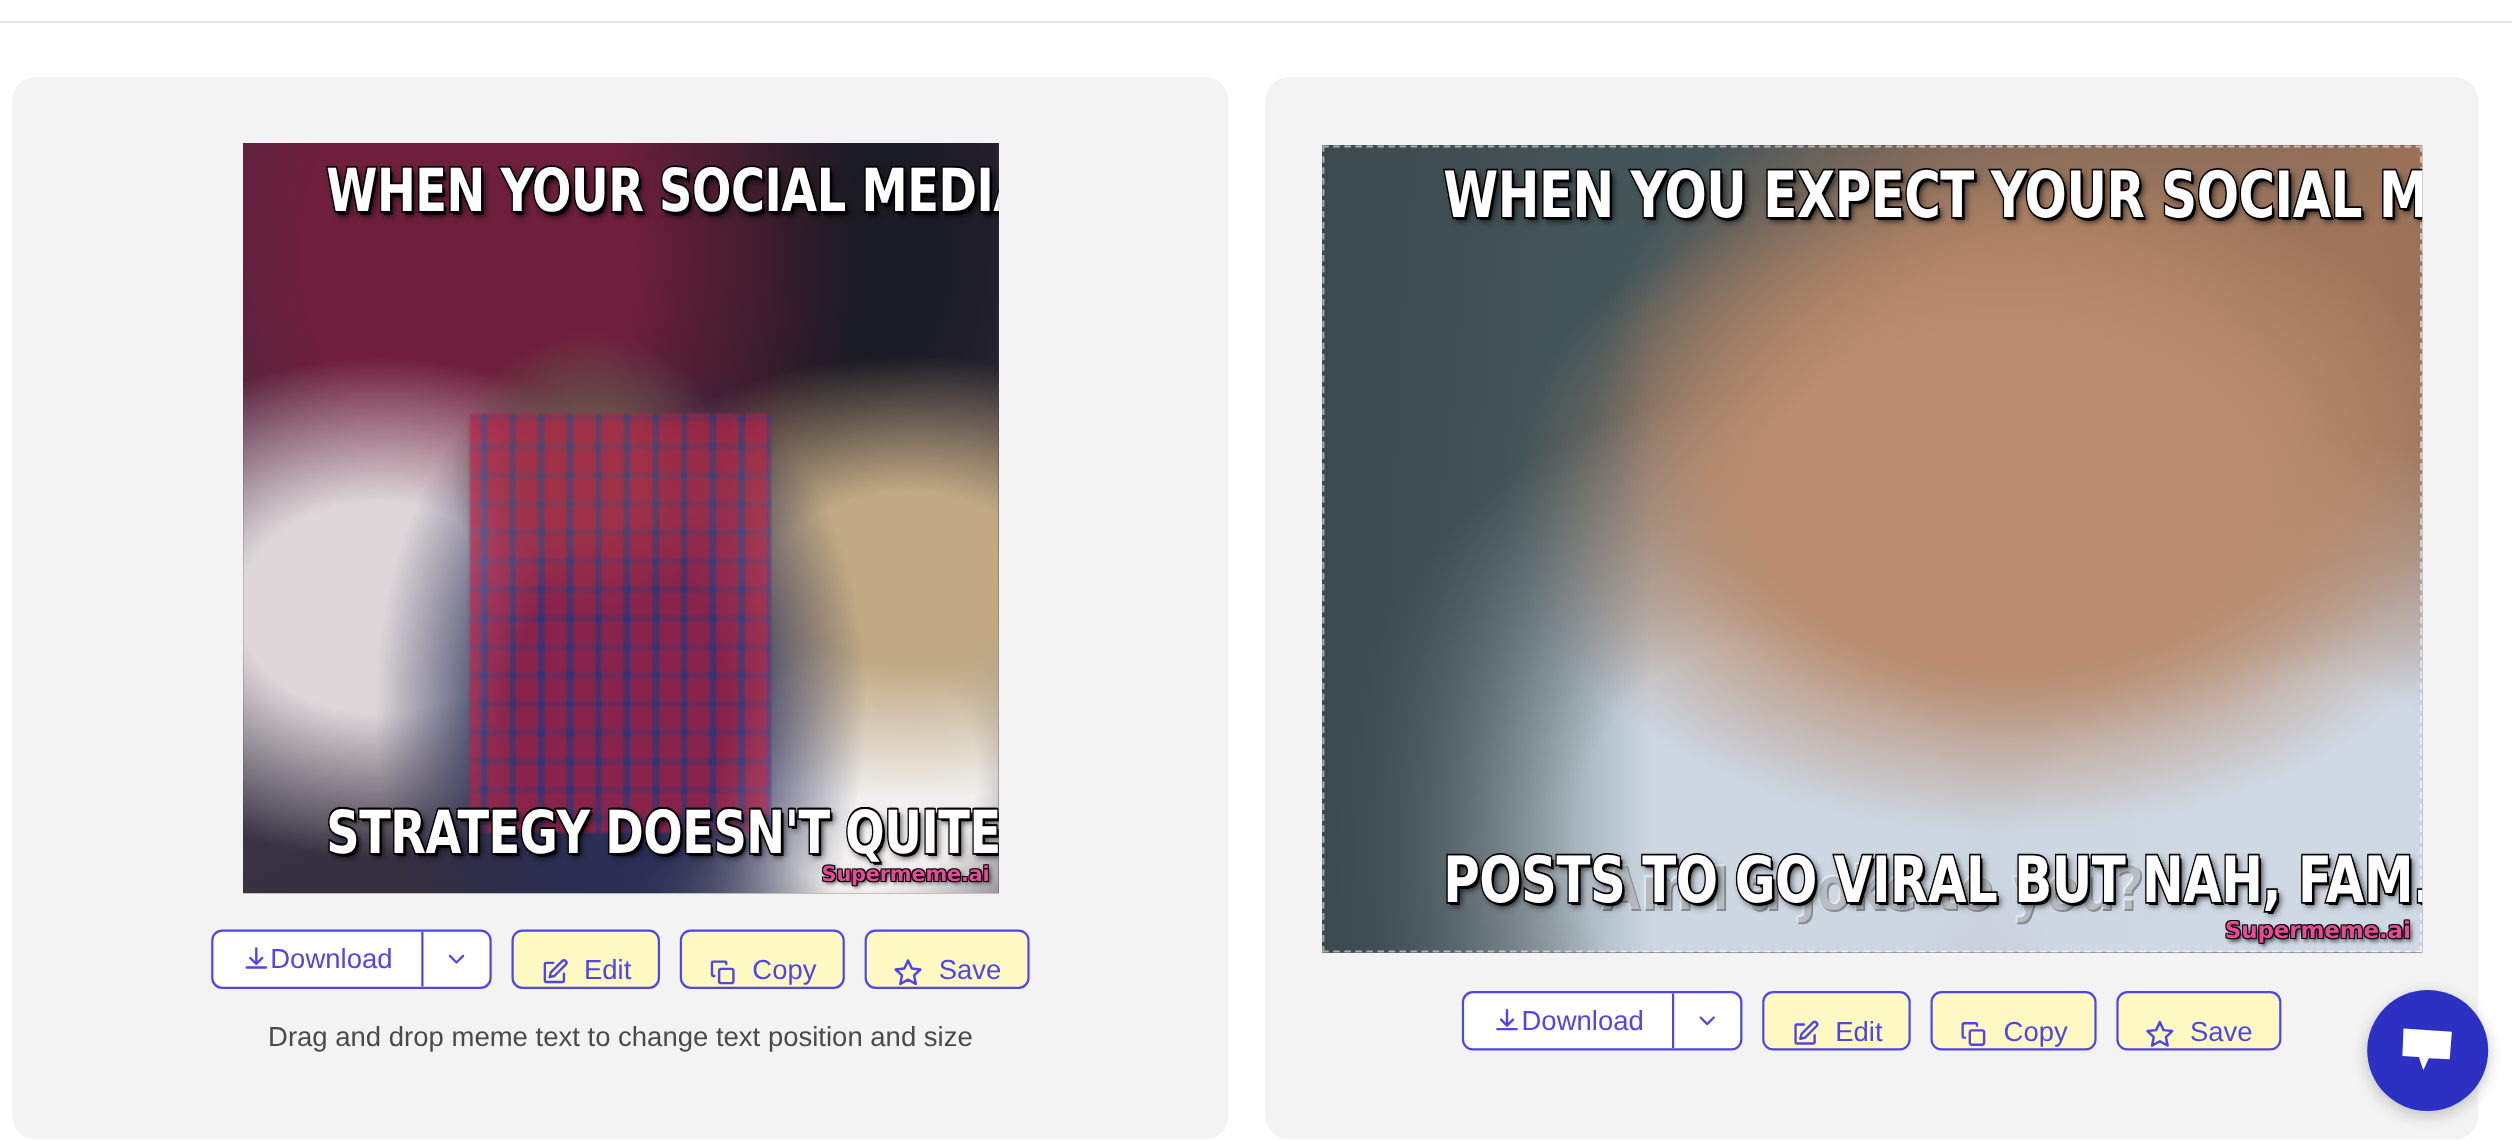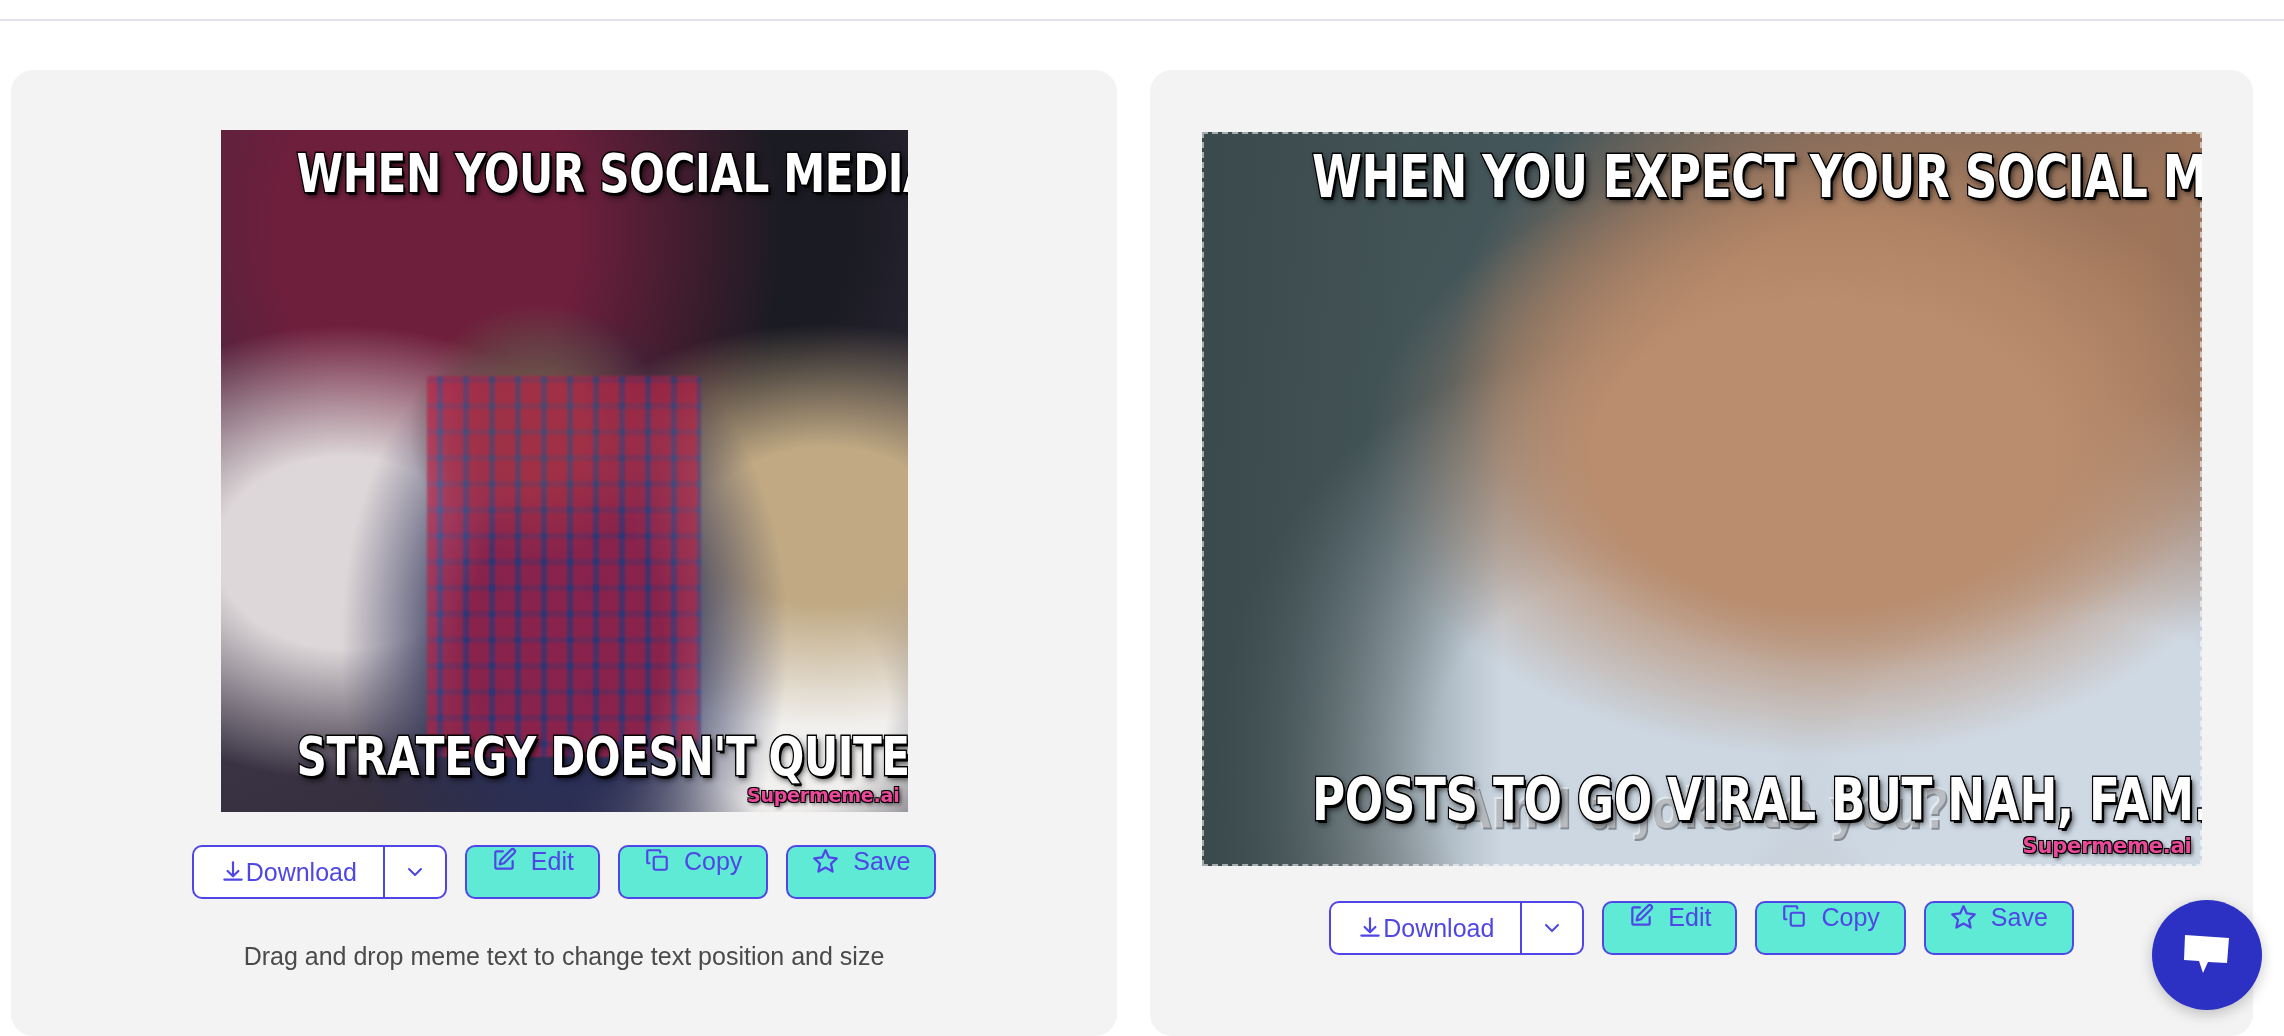--- a/index.html
+++ b/index.html
@@ -180,26 +180,26 @@
     display: flex;
     align-items: center;
     justify-content: center;
     gap: 18px;
   }
   .card-left  .actions { margin-top: 33px; }
   .card-right .actions { margin-top: 35px; }
 
   .btn {
     display: inline-flex;
-    align-items: flex-start;
+    align-items: flex-end;
     justify-content: center;
     gap: 14px;
     height: 54px;
     padding: 0 24px;
-    background: #5eead4;
+    background: #fef9c3;
     border: 2px solid #4f46e5;
     border-radius: 10px;
     color: #4f46e5;
     font-family: "Liberation Sans", sans-serif;
     font-size: 25px;
     font-weight: 400;
     cursor: pointer;
     white-space: nowrap;
   }
 
@@ -233,21 +233,21 @@
 
   .icon { display: inline-flex; align-items: center; justify-content: center; flex: 0 0 auto; }
   .icon svg { display: block; }
 
   
   .hint {
     text-align: center;
     color: #4a4a4a;
     font-family: "Liberation Sans", sans-serif;
     font-size: 25px;
-    margin-top: 43px;
+    margin-top: 30px;
   }
 
   
   .chat-widget {
     position: absolute;
     right: 22px;
     bottom: 26px;
     width: 110px;
     height: 110px;
     border-radius: 50%;

